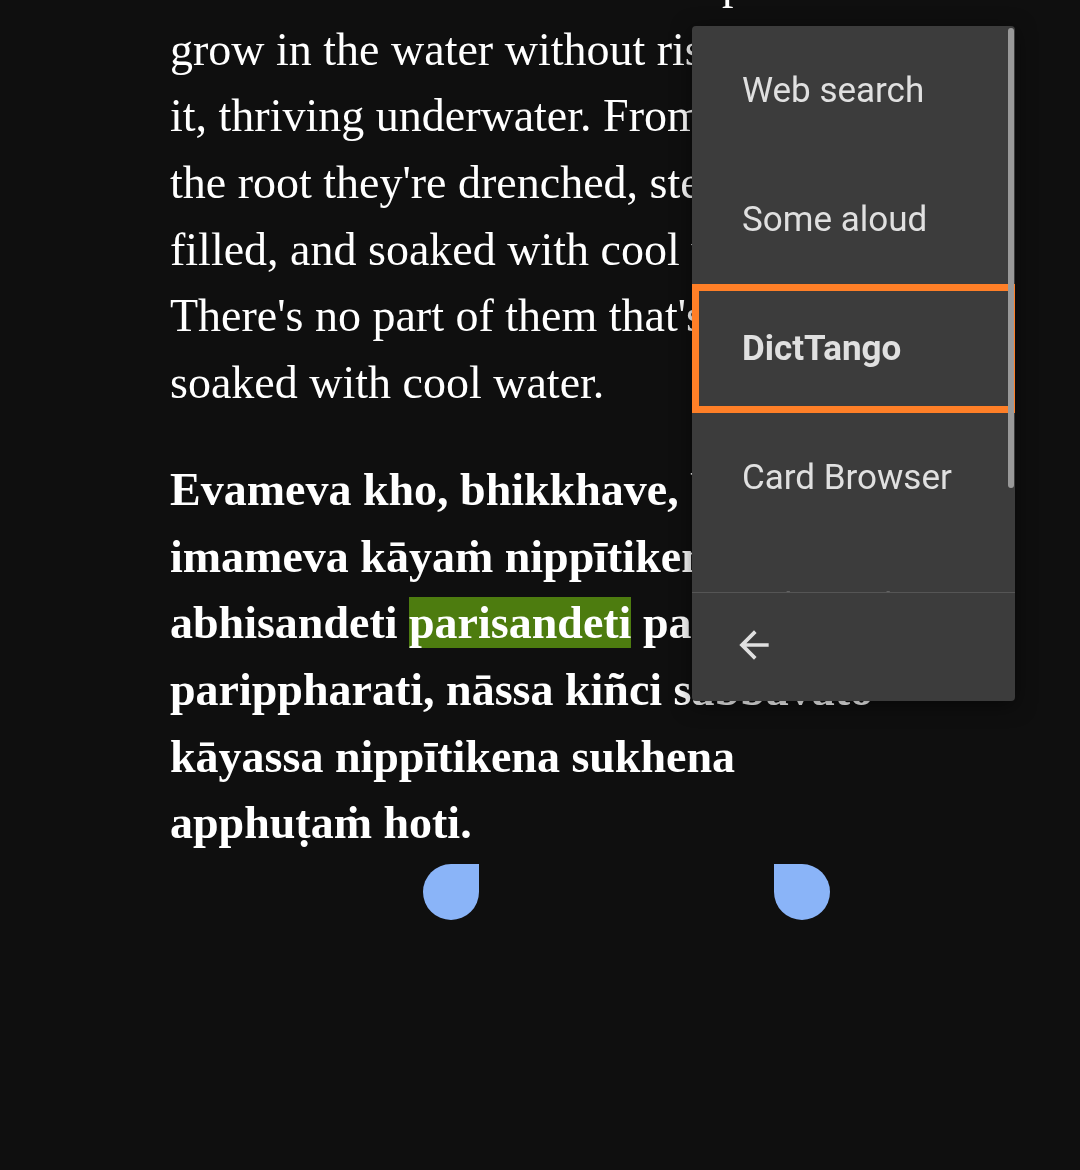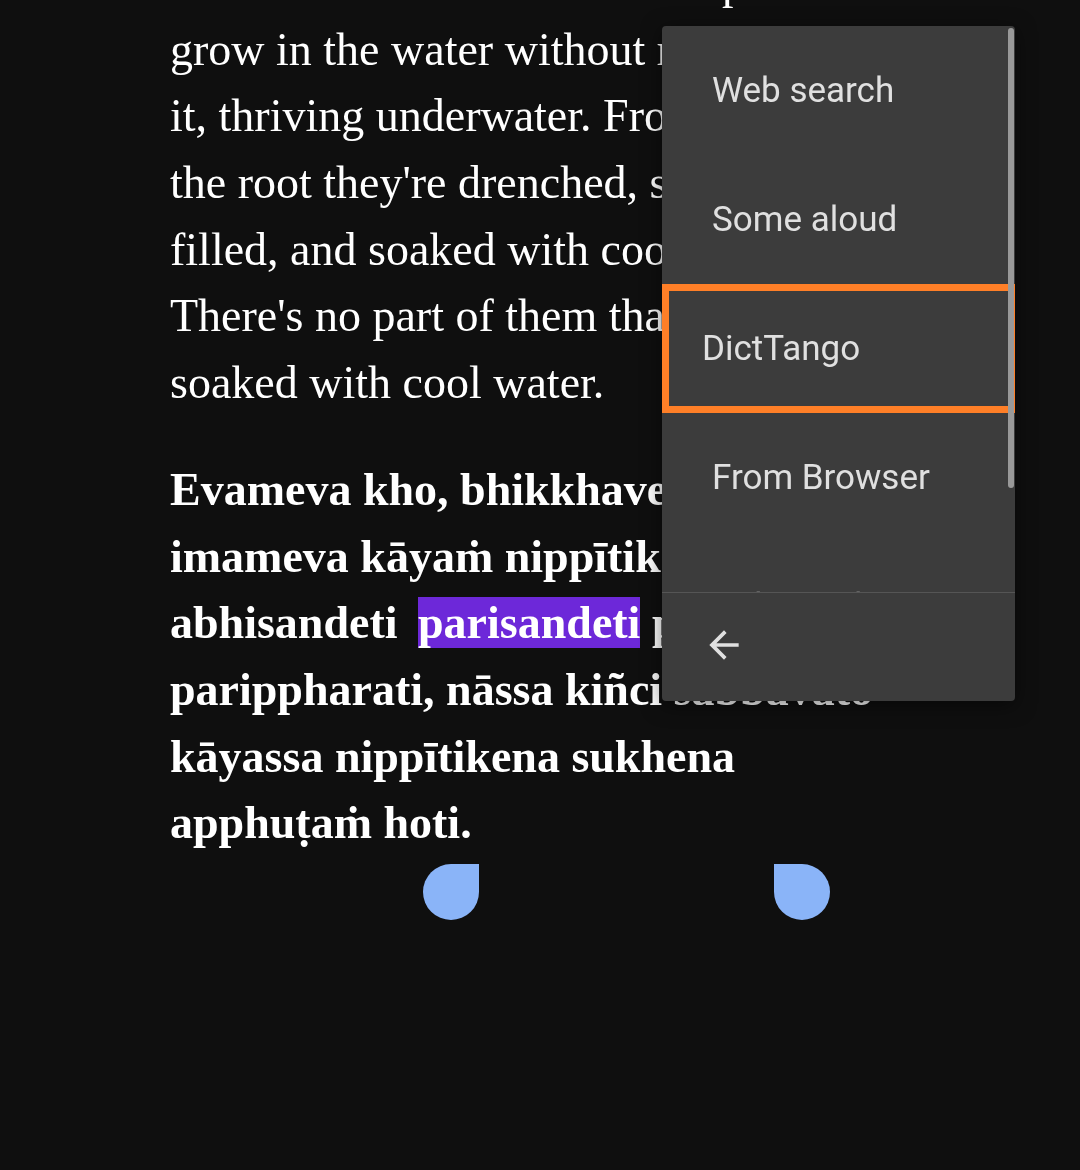--- a/index.html
+++ b/index.html
@@ -23,22 +23,21 @@
     }
     .paragraph-1 {
       padding: 0 140px 40px 140px;
       margin-top: -50px;
     }
     .paragraph-2 {
       padding: 0 140px;
       font-weight: 600;
     }
     .selected-text {
-      background: #6d28d9;
-      margin-left: 9px;
+      background: #4d7c0f;
     }
     .selection-handle {
       position: absolute;
       width: 56px;
       height: 56px;
       background: #8ab4f8;
       border-radius: 50%;
     }
     .handle-left {
       left: 423px;
@@ -47,37 +46,38 @@
     }
     .handle-right {
       left: 774px;
       top: 864px;
       border-top-left-radius: 0;
     }
     .context-menu {
       position: absolute;
       top: 26px;
       right: 65px;
-      width: 353px;
+      width: 323px;
       background: #3c3c3c;
       border-radius: 4px;
       box-shadow: 0 4px 20px rgba(0,0,0,0.5);
       overflow: hidden;
     }
     .menu-item {
       padding: 44px 50px;
       color: #e0e0e0;
       font-family: Roboto, Arial, sans-serif;
       font-size: 35px;
       cursor: pointer;
     }
     .menu-item.highlighted {
       border: 7px solid #ff7f27;
-      padding: 37px 33px;
+      padding: 37px 43px;
       margin: 0;
+      font-weight: bold;
     }
     .menu-item.partial {
       padding-top: 44px;
       padding-bottom: 0;
       height: 50px;
       overflow: hidden;
       color: #888;
     }
     .menu-divider {
       height: 1px;
@@ -116,21 +116,21 @@
   <div class="paragraph-2"><span>Evameva kho, bhikkhave, bhikkhu imameva kāyaṁ nippītikena sukhena abhisandeti </span><span class="selected-text">parisandeti</span><span> paripūreti parippharati, nāssa kiñci sabbāvato kāyassa nippītikena sukhena apphuṭaṁ hoti.</span></div>
 </div>
 
 <div class="selection-handle handle-left"></div>
 <div class="selection-handle handle-right"></div>
 
 <div class="context-menu">
   <div class="menu-item">Web search</div>
   <div class="menu-item">Some aloud</div>
   <div class="menu-item highlighted">DictTango</div>
-  <div class="menu-item">From Browser</div>
+  <div class="menu-item">Card Browser</div>
   <div class="menu-item partial">Anki Card</div>
   <div class="menu-divider"></div>
   <div class="back-button">
     <span class="back-arrow">
       <svg viewBox="0 0 24 24">
           <path d="M20 11H7.83l5.59-5.59L12 4l-8 8 8 8 1.41-1.41L7.83 13H20v-2z"></path>
         </svg>
     </span>
   </div>
 </div>

